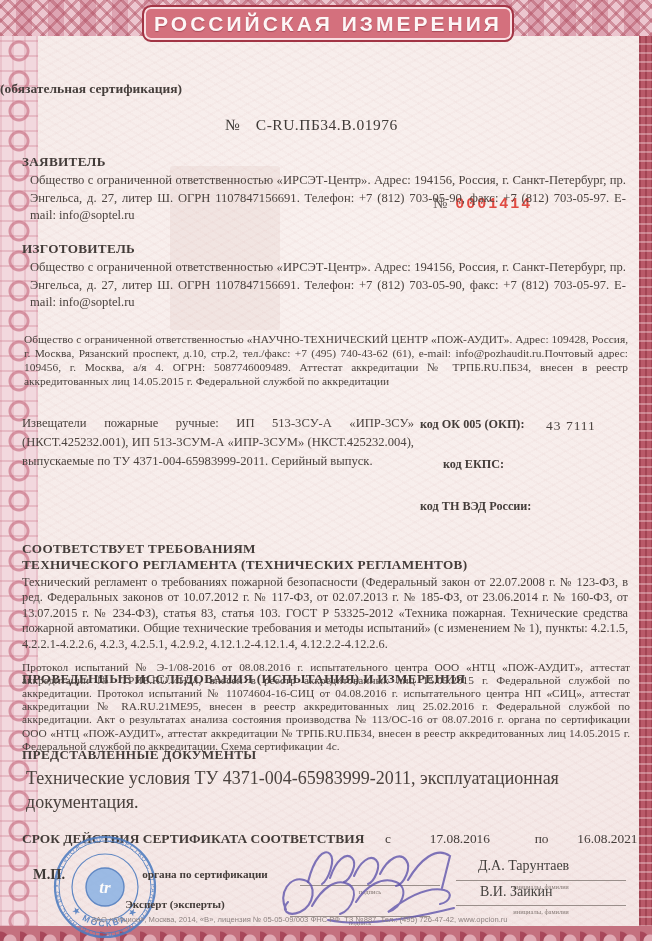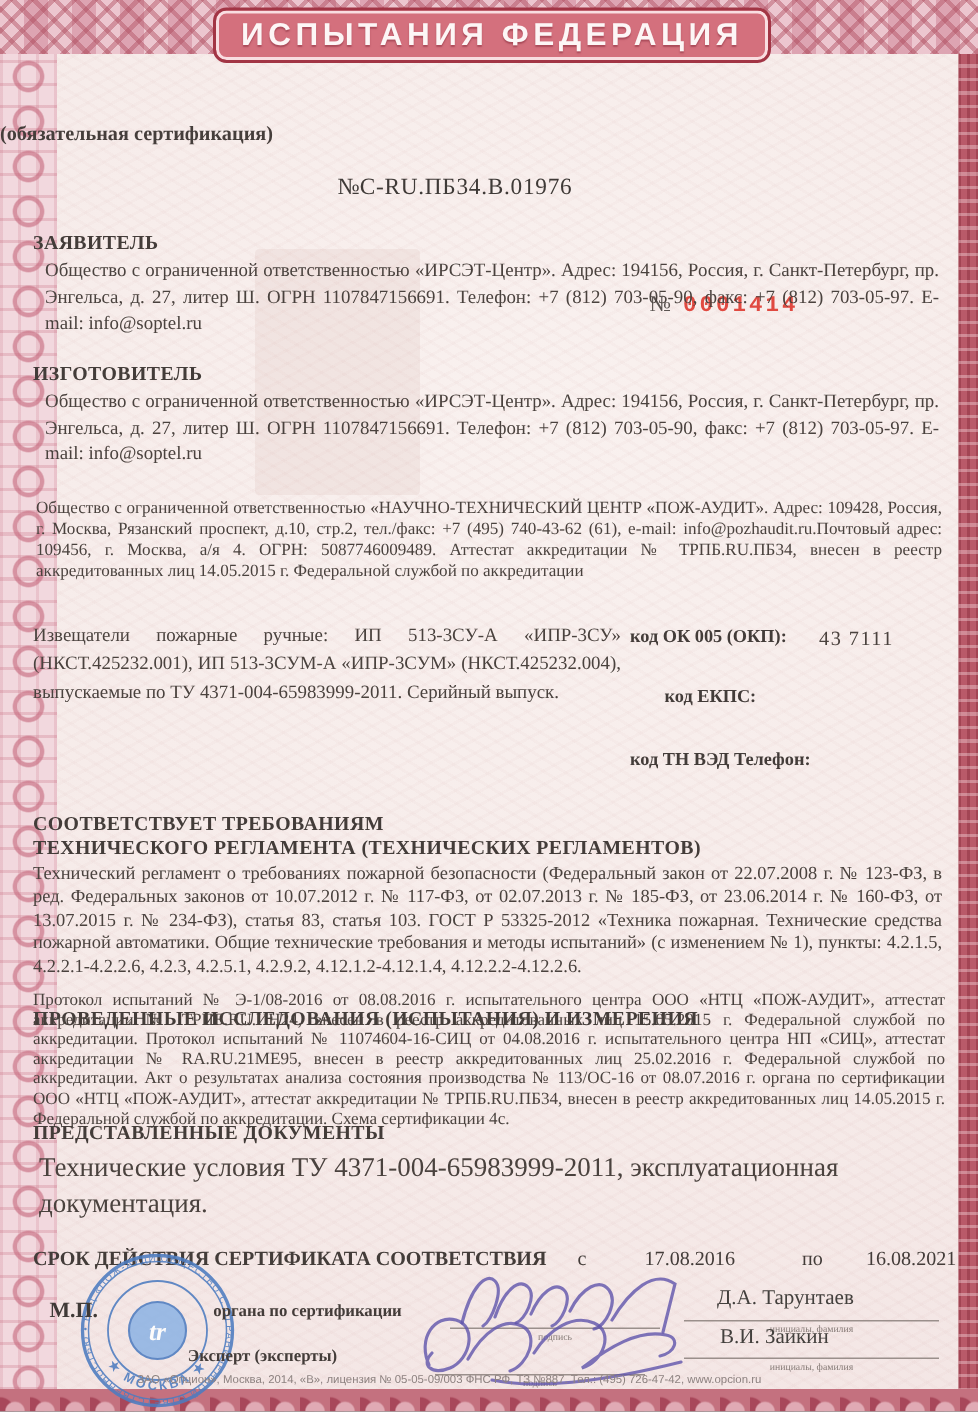--- a/index.html
+++ b/index.html
@@ -64,21 +64,21 @@
     position:absolute; left:0; top:52px; width:652px; text-align:center;
     font-size:24px; letter-spacing:2px; word-spacing:6px; color:#453e3b;
   }
   .doc-subtitle{
     position:absolute; left:0; top:81px; width:652px; text-align:left;
     font-size:13.5px; font-weight:bold; color:#453e3b;
   }
   .cert-number-row{
     position:absolute; left:225px; top:116px; font-size:15.5px; color:#3f3a37;
   }
-  .cert-number-row .num{letter-spacing:.5px;}
+  .cert-number-row .num{margin-left:16px; letter-spacing:.5px;}
   
   .sec-heading{
     position:absolute; left:22px; font-size:13.2px; font-weight:bold;
     letter-spacing:.3px; color:#433c39;
   }
   .body-text{
     position:absolute; text-align:justify; color:#4a423e;
   }
   .form-number{
     position:absolute; left:433px; top:151px; font-size:15px; color:#5a5350;margin-top:44px;
@@ -109,21 +109,21 @@
 <body>
 
 <div class="page">
 
   <div class="border-top"></div>
   <div class="border-left"></div>
   <div class="border-right"></div>
   <div class="border-bottom"></div>
   <div class="watermark-square"></div>
 
-  <div class="banner">ИСПЫТАНИЯ ФЕДЕРАЦИЯ</div>
+  <div class="banner">РОССИЙСКАЯ ИЗМЕРЕНИЯ</div>
   <div class="doc-subtitle">(обязательная сертификация)</div>
   <div class="cert-number-row">
     <span>№</span><span class="num">C-RU.ПБ34.В.01976</span>
   </div>
 
   <div class="form-number">
     <span>№</span><span class="digits">0001414</span>
   </div>
 
   <div class="sec-heading" style="top:154px;">ЗАЯВИТЕЛЬ</div>
@@ -132,21 +132,21 @@
   <div class="sec-heading" style="top:241px;">ИЗГОТОВИТЕЛЬ</div>
   <div class="body-text" style="left:30px; top:259px; width:596px; font-size:12.6px; line-height:1.4;">Общество с ограниченной ответственностью «ИРСЭТ-Центр». Адрес: 194156, Россия, г. Санкт-Петербург, пр. Энгельса, д. 27, литер Ш. ОГРН 1107847156691. Телефон: +7 (812) 703-05-90, факс: +7 (812) 703-05-97. E-mail: info@soptel.ru</div>
 
   <div class="body-text" style="left:24px; top:333px; width:604px; font-size:11.4px; line-height:1.22;">Общество с ограниченной ответственностью «НАУЧНО-ТЕХНИЧЕСКИЙ ЦЕНТР «ПОЖ-АУДИТ». Адрес: 109428, Россия, г. Москва, Рязанский проспект, д.10, стр.2, тел./факс: +7 (495) 740-43-62 (61), e-mail: info@pozhaudit.ru.Почтовый адрес: 109456, г. Москва, а/я 4. ОГРН: 5087746009489. Аттестат аккредитации № ТРПБ.RU.ПБ34, внесен в реестр аккредитованных лиц 14.05.2015 г. Федеральной службой по аккредитации</div>
 
   <div class="body-text" style="left:22px; top:414px; width:392px; font-size:12.6px; line-height:1.5;">Извещатели пожарные ручные: ИП 513-3СУ-А «ИПР-3СУ» (НКСТ.425232.001), ИП 513-3СУМ-А «ИПР-3СУМ» (НКСТ.425232.004), выпускаемые по ТУ 4371-004-65983999-2011. Серийный выпуск.</div>
   <div class="code-label" style="left:420px; top:417px;">код ОК 005 (ОКП):</div>
   <div class="code-value" style="left:546px; top:418px;">43 7111</div>
   <div class="code-label" style="left:420px; top:457px;margin-left:23px;">код ЕКПС:</div>
   <div class="code-value" style="left:546px; top:458px;"></div>
-  <div class="code-label" style="left:420px; top:499px;">код ТН ВЭД Телефон:</div>
+  <div class="code-label" style="left:420px; top:499px;">код ТН ВЭД России:</div>
   <div class="code-value" style="left:575px; top:500px;"></div>
 
   <div class="sec-heading" style="top:541px;">СООТВЕТСТВУЕТ ТРЕБОВАНИЯМ</div>
   <div class="sec-heading" style="top:557px;">ТЕХНИЧЕСКОГО РЕГЛАМЕНТА (ТЕХНИЧЕСКИХ РЕГЛАМЕНТОВ)</div>
   <div class="body-text" style="left:22px; top:575px; width:606px; font-size:12.3px; line-height:1.26;">Технический регламент о требованиях пожарной безопасности (Федеральный закон от 22.07.2008 г. № 123-ФЗ, в ред. Федеральных законов от 10.07.2012 г. № 117-ФЗ, от 02.07.2013 г. № 185-ФЗ, от 23.06.2014 г. № 160-ФЗ, от 13.07.2015 г. № 234-ФЗ), статья 83, статья 103. ГОСТ Р 53325-2012 «Техника пожарная. Технические средства пожарной автоматики. Общие технические требования и методы испытаний» (с изменением № 1), пункты: 4.2.1.5, 4.2.2.1-4.2.2.6, 4.2.3, 4.2.5.1, 4.2.9.2, 4.12.1.2-4.12.1.4, 4.12.2.2-4.12.2.6.</div>
 
   <div class="sec-heading" style="top:647px;margin-top:24px;">ПРОВЕДЕННЫЕ ИССЛЕДОВАНИЯ (ИСПЫТАНИЯ) И ИЗМЕРЕНИЯ</div>
   <div class="body-text" style="left:22px; top:661px; width:608px; font-size:11.4px; line-height:1.15;">Протокол испытаний № Э-1/08-2016 от 08.08.2016 г. испытательного центра ООО «НТЦ «ПОЖ-АУДИТ», аттестат аккредитации № ТРПБ.RU.ИН24, внесен в реестр аккредитованных лиц 15.05.2015 г. Федеральной службой по аккредитации. Протокол испытаний № 11074604-16-СИЦ от 04.08.2016 г. испытательного центра НП «СИЦ», аттестат аккредитации № RA.RU.21ME95, внесен в реестр аккредитованных лиц 25.02.2016 г. Федеральной службой по аккредитации. Акт о результатах анализа состояния производства № 113/ОС-16 от 08.07.2016 г. органа по сертификации ООО «НТЦ «ПОЖ-АУДИТ», аттестат аккредитации № ТРПБ.RU.ПБ34, внесен в реестр аккредитованных лиц 14.05.2015 г. Федеральной службой по аккредитации. Схема сертификации 4с.</div>
 
   <div class="sec-heading" style="top:747px;">ПРЕДСТАВЛЕННЫЕ ДОКУМЕНТЫ</div>

